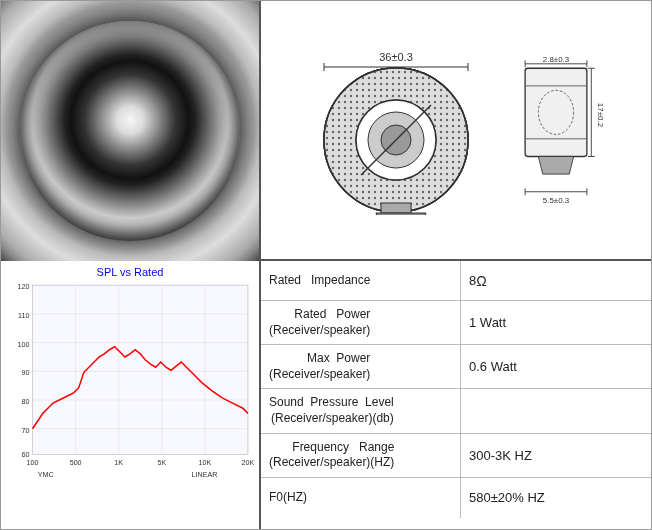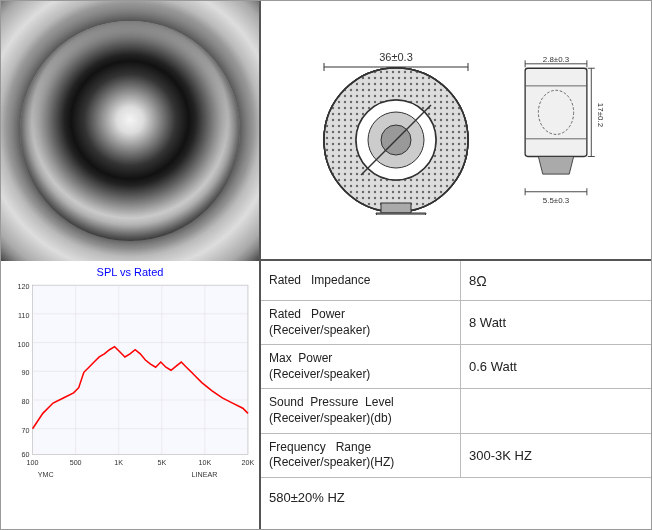--- a/index.html
+++ b/index.html
@@ -155,20 +155,21 @@
     .spec-label {
       width: 200px;
       padding: 6px 8px;
       font-size: 12px;
       color: #222;
       border-right: 1px solid #bbb;
       display: flex;
       align-items: center;
       line-height: 1.3;
       flex-shrink: 0;
+      text-align: right;
     }
 
     .spec-value {
       flex: 1;
       padding: 6px 8px;
       font-size: 13px;
       color: #222;
       display: flex;
       align-items: center;
       font-weight: 500;
@@ -342,30 +343,31 @@
     </svg>
   </div>
 
   <div class="specs-section">
     <div class="spec-row">
       <div class="spec-label">Rated &nbsp; Impedance</div>
       <div class="spec-value">8 <span class="omega">Ω</span></div>
     </div>
     <div class="spec-row">
       <div class="spec-label">Rated &nbsp; Power<br>(Receiver/speaker)</div>
-      <div class="spec-value">8 Watt</div>
+      <div class="spec-value">1 Watt</div>
     </div>
     <div class="spec-row">
       <div class="spec-label">Max &nbsp;Power<br>(Receiver/speaker)</div>
       <div class="spec-value">0.6 Watt</div>
     </div>
     <div class="spec-row">
       <div class="spec-label">Sound &nbsp;Pressure &nbsp;Level<br>(Receiver/speaker)(db)</div>
     </div>
     <div class="spec-row">
       <div class="spec-label">Frequency &nbsp; Range<br>(Receiver/speaker)(HZ)</div>
       <div class="spec-value">300-3K HZ</div>
     </div>
     <div class="spec-row">
+      <div class="spec-label">F0(HZ)</div>
       <div class="spec-value">580±20% HZ</div>
     </div>
   </div>
 </div>
 
 </body></html>

